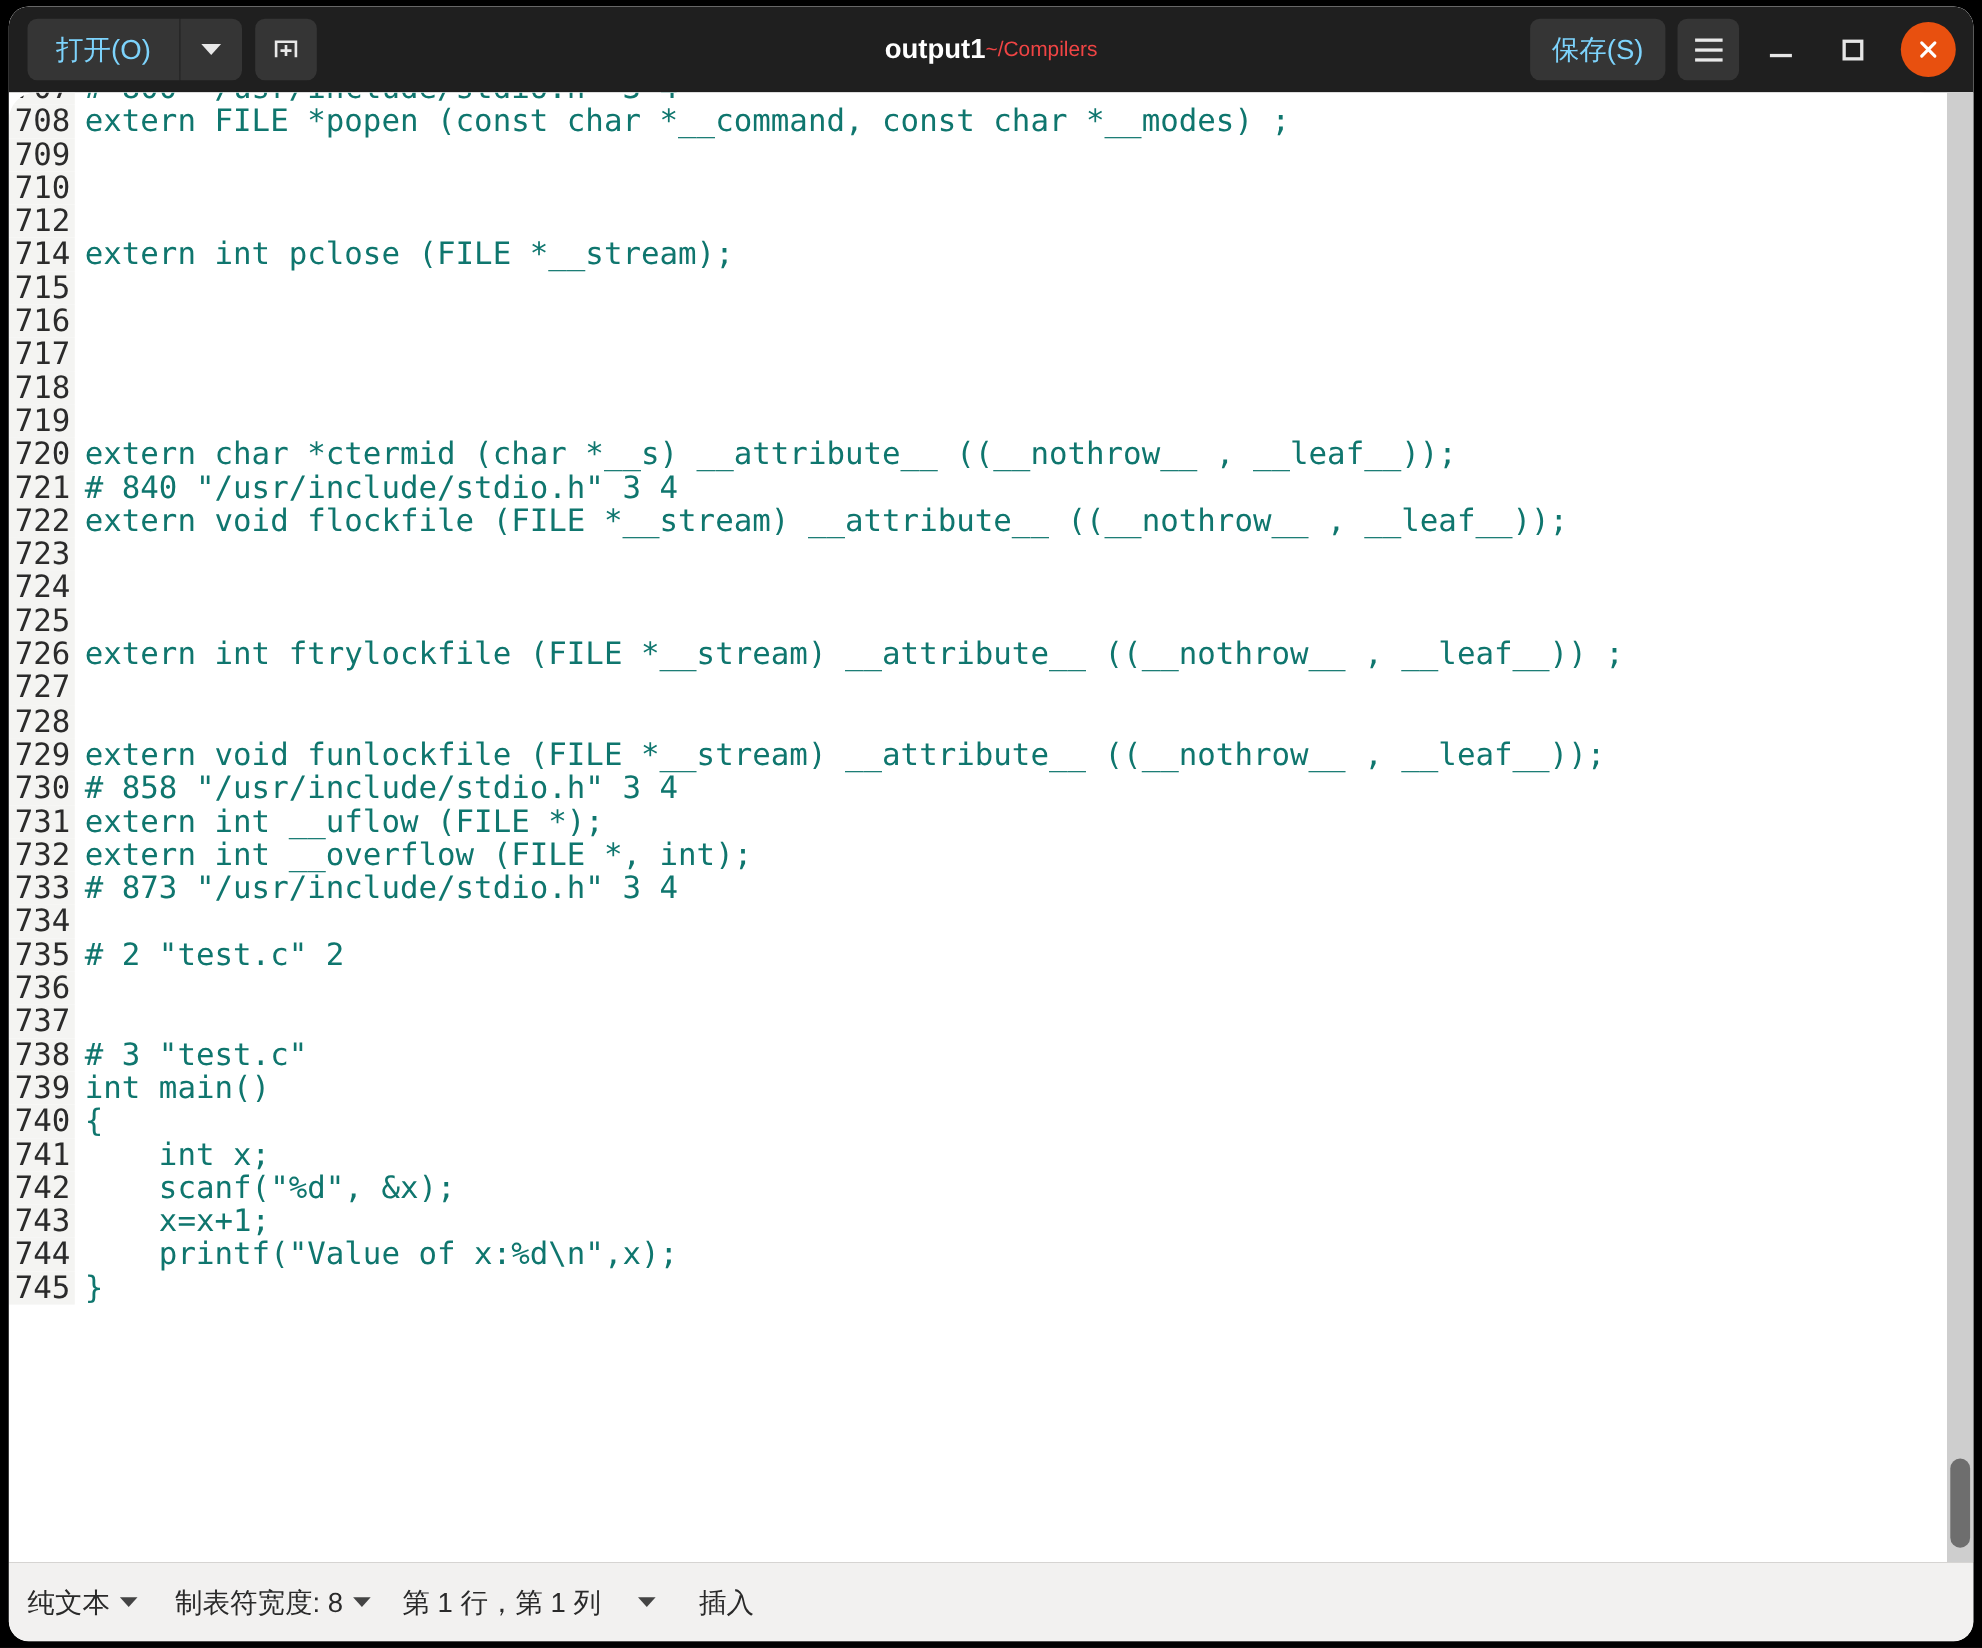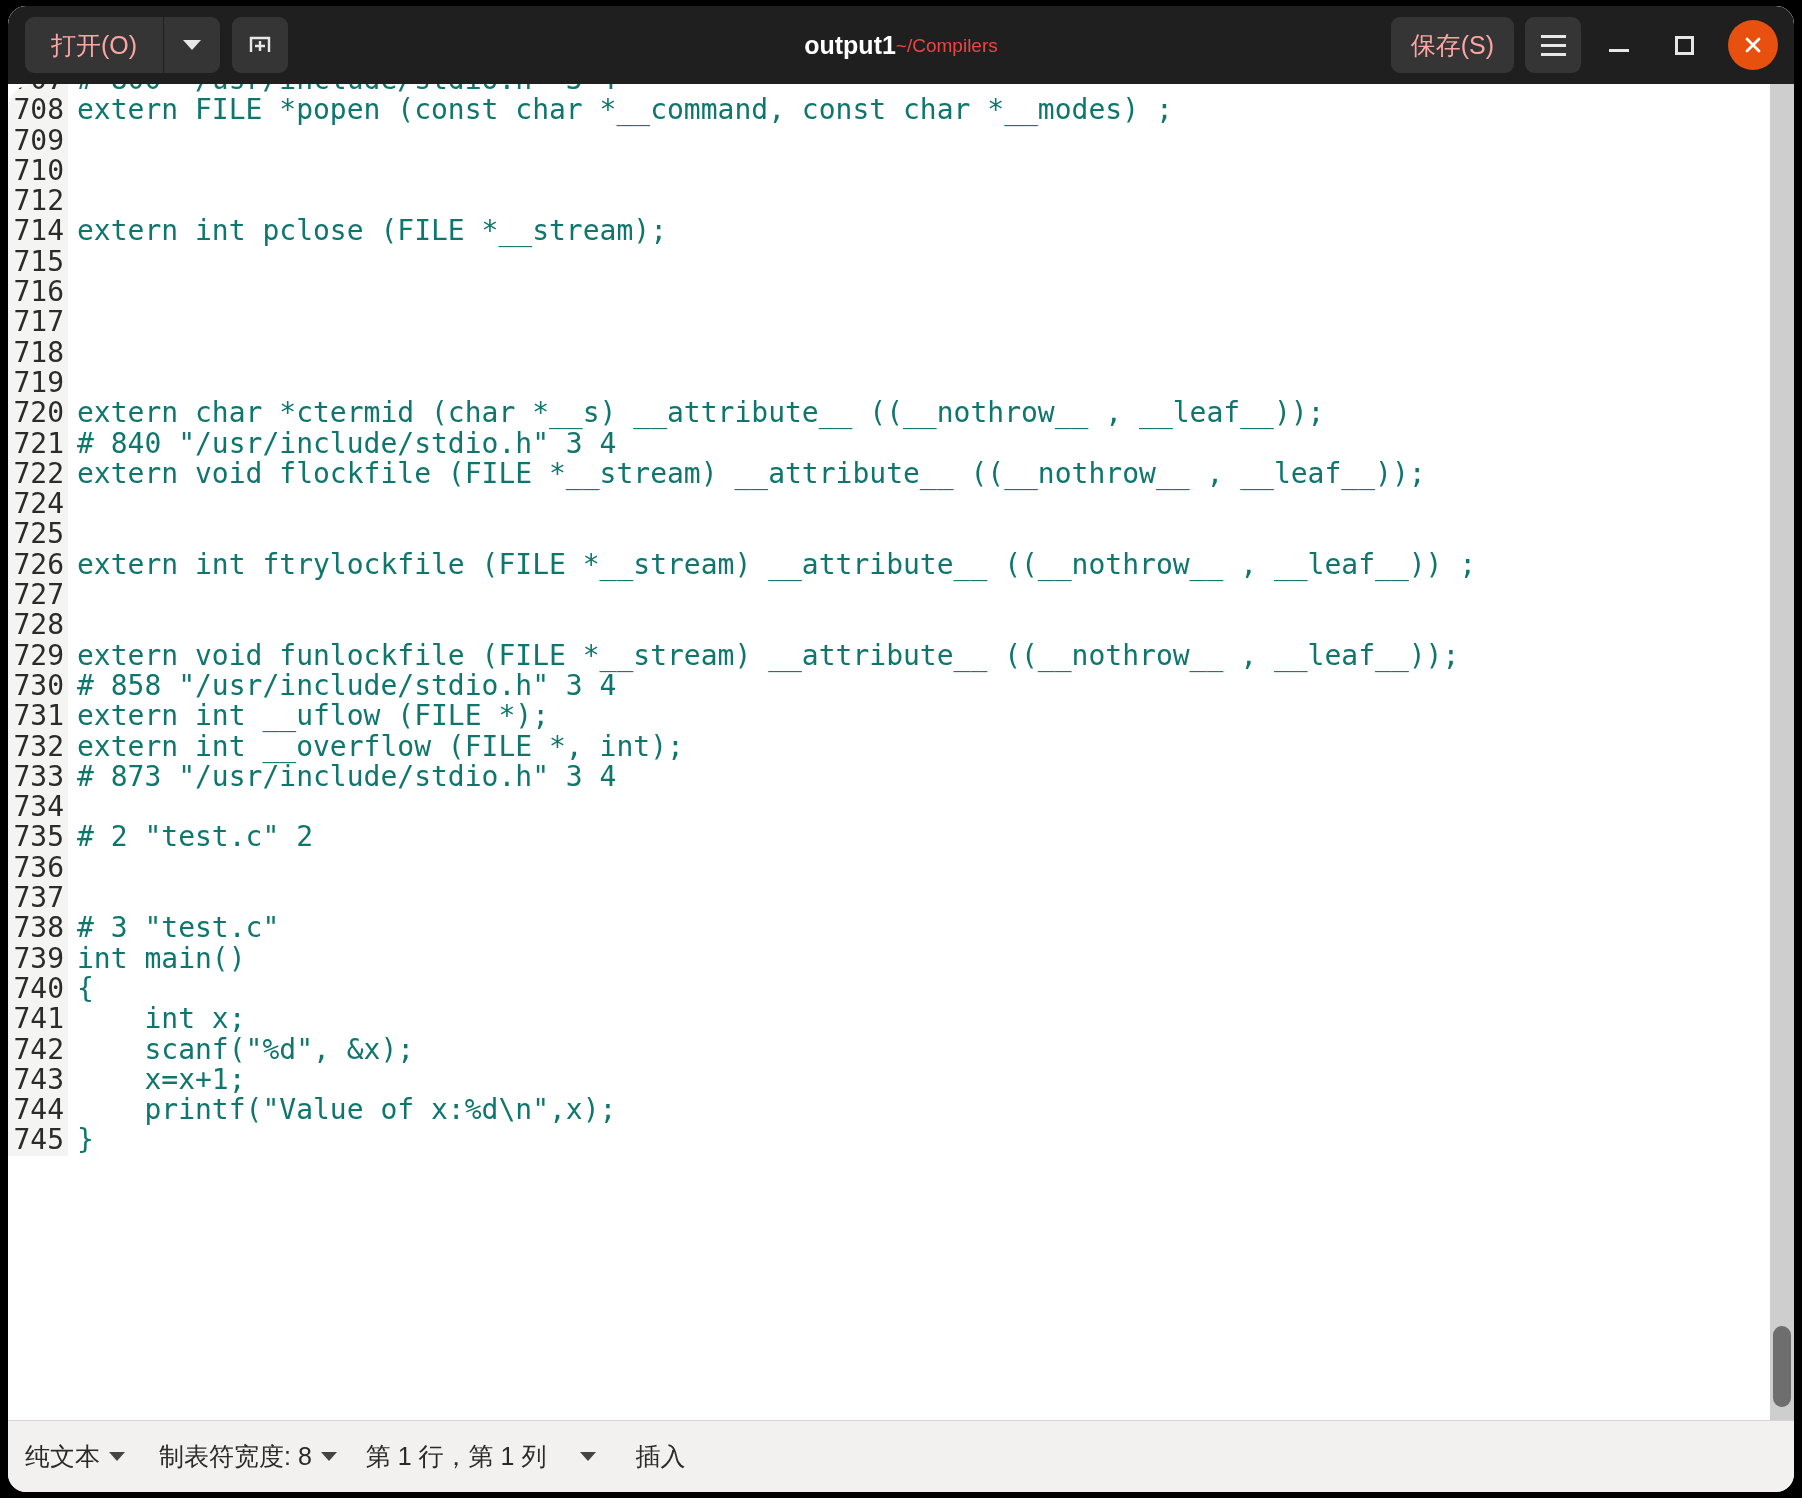--- a/index.html
+++ b/index.html
@@ -57,21 +57,21 @@
   }
 
   .btn-group {
     display: flex;
     align-items: center;
     height: 56px;
   }
 
   .tbtn {
     background: #353535;
-    color: #fca5a5;
+    color: #7dd3fc;
     border: none;
     height: 56px;
     border-radius: 9px;
     font-size: 25px;
     font-family: "Liberation Sans", sans-serif;
     display: flex;
     align-items: center;
     justify-content: center;
     cursor: pointer;
     padding: 0 20px;
@@ -390,20 +390,24 @@
             </tr>
             <tr>
               <td class="ln">721</td>
               <td class="src"># 840 "/usr/include/stdio.h" 3 4</td>
             </tr>
             <tr>
               <td class="ln">722</td>
               <td class="src">extern void flockfile (FILE *__stream) __attribute__ ((__nothrow__ , __leaf__));</td>
             </tr>
             <tr>
+              <td class="ln">723</td>
+              <td class="src">&nbsp;</td>
+            </tr>
+            <tr>
               <td class="ln">724</td>
               <td class="src">&nbsp;</td>
             </tr>
             <tr>
               <td class="ln">725</td>
               <td class="src">&nbsp;</td>
             </tr>
             <tr>
               <td class="ln">726</td>
               <td class="src">extern int ftrylockfile (FILE *__stream) __attribute__ ((__nothrow__ , __leaf__)) ;</td>

